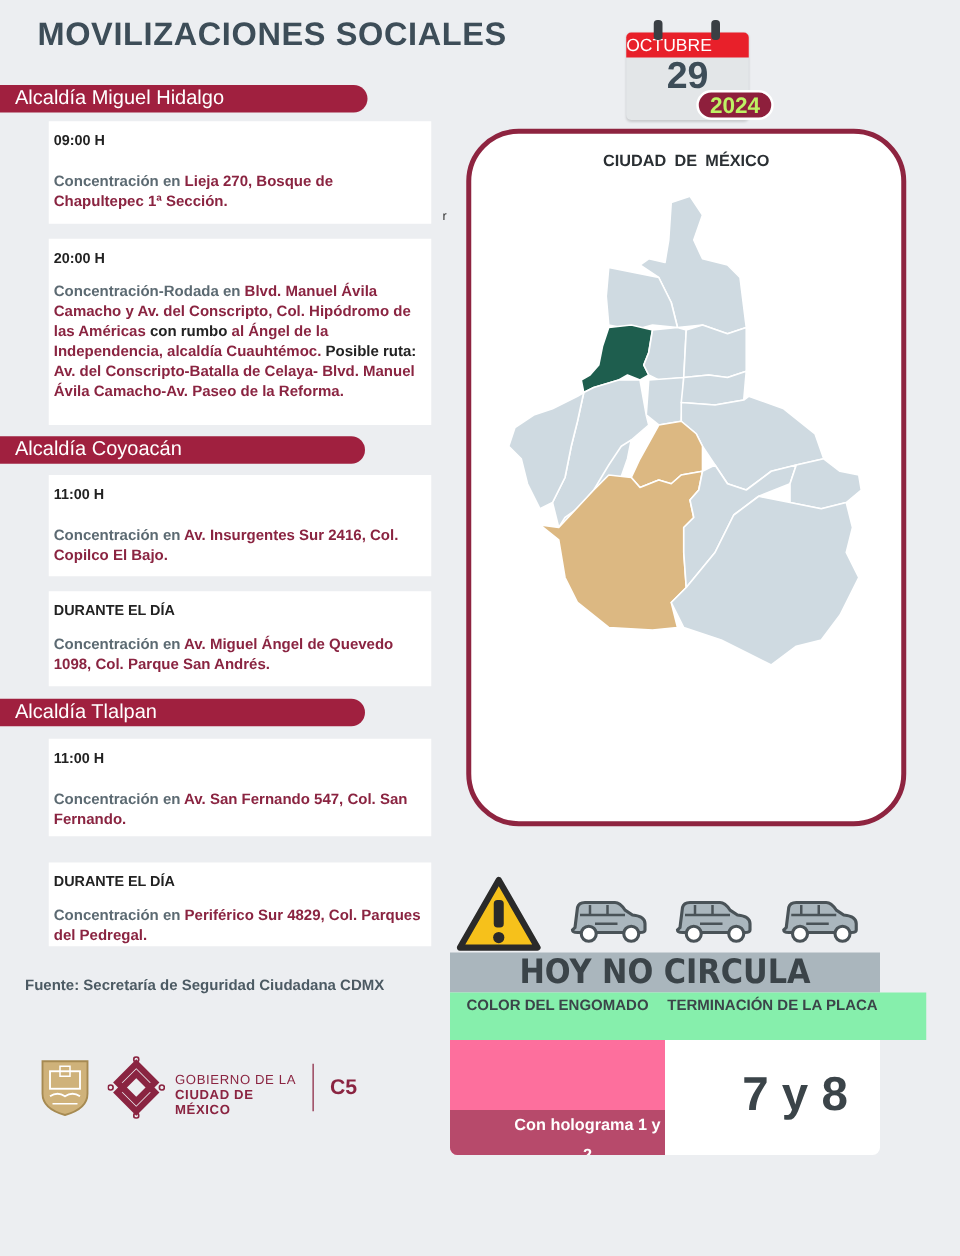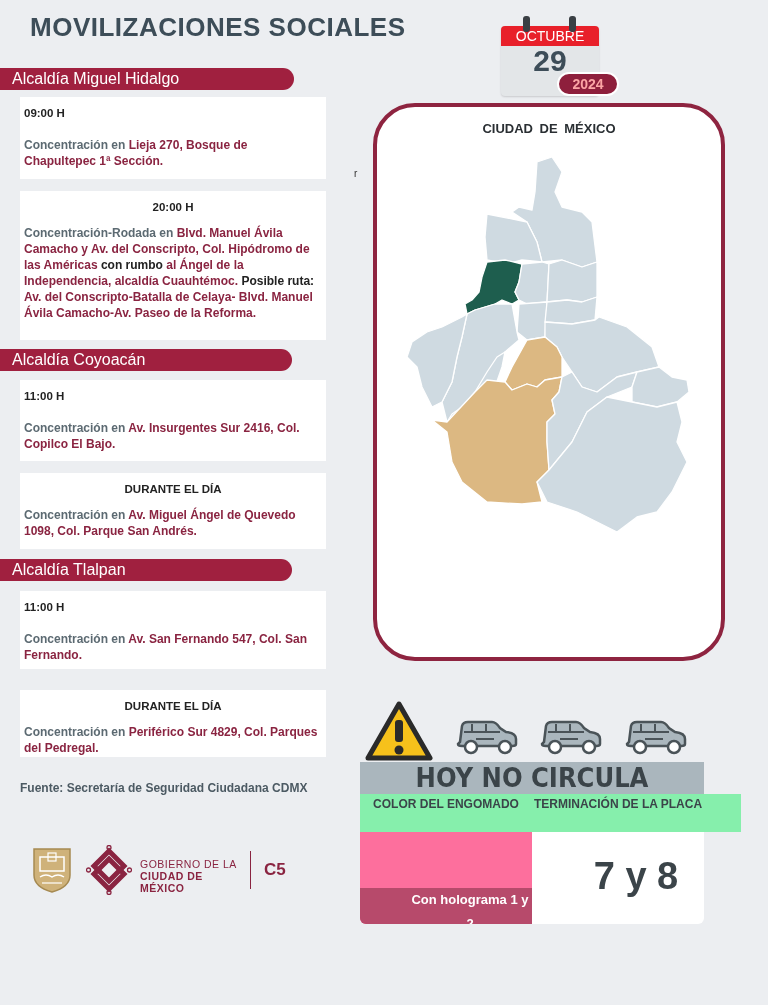--- a/index.html
+++ b/index.html
@@ -18,48 +18,48 @@
   
   .calendar { position: absolute; left: 499px; top: 14px; width: 120px; height: 84px; }
   .cal-body {
     position: absolute; left: 2px; top: 12px; width: 98px; height: 70px;
     background: #e3e6e8; border-radius: 4px;
     box-shadow: 0 1px 2px rgba(0,0,0,0.15);
   }
   .cal-head {
     position: absolute; left: 2px; top: 12px; width: 98px; height: 20px;
     background: #e8202a; border-radius: 4px 4px 0 0;
-    color: #fff; font-size: 14px; text-align: center; line-height: 20px;
+    color: #fff; font-size: 14px; text-align: left; line-height: 20px;
     font-family: "Liberation Sans Narrow", "Liberation Sans", sans-serif;
   }
   .cal-ring { position: absolute; top: 2px; width: 7px; height: 16px; background: #3a3f44; border-radius: 3px; }
   .cal-day {
     position: absolute; left: 2px; top: 30px; width: 98px; text-align: center;
     font-size: 30px; font-weight: bold; color: #3d4d58;
   }
   .cal-year {
     position: absolute; left: 58px; top: 58px; width: 62px; height: 24px;
     background: #8e1f3c; border: 2px solid #fff; border-radius: 12px;
-    color: #fca5a5; font-size: 14px; font-weight: bold; text-align: center; line-height: 20px;
+    color: #bef264; font-size: 18px; font-weight: bold; text-align: center; line-height: 20px;
   }
   
   .pill {
     position: absolute; left: 0; height: 22px;
     background: #a0203f; color: #fff;
     border-radius: 0 12px 12px 0;
     font-size: 16px; line-height: 22px; padding-left: 12px;
   }
   
   .card {
-    position: absolute; left: 20px; width: 306px;
+    position: absolute; left: 39px; width: 306px;
     background: #fff; padding: 8px 4px 0 4px;
     font-size: 12px; font-weight: bold; line-height: 16px;
   }
   .card .time { color: #222; font-size: 11.5px; display:block; margin-bottom: 16px; }
-  .card .time.tight { margin-bottom: 10px; text-align: center; }
+  .card .time.tight { margin-bottom: 10px; }
   .g { color: #5c6a72; }
   .r { color: #8a2441; }
   .k { color: #222; }
   .mark { position: absolute; left: 354px; top: 168px; font-size: 10px; color: #333; }
   .source {
     position: absolute; left: 20px; top: 781px;
     font-size: 12px; font-weight: bold; color: #4c5a63;
   }
   
   .logos { position: absolute; left: 32px; top: 845px; height: 50px; }

